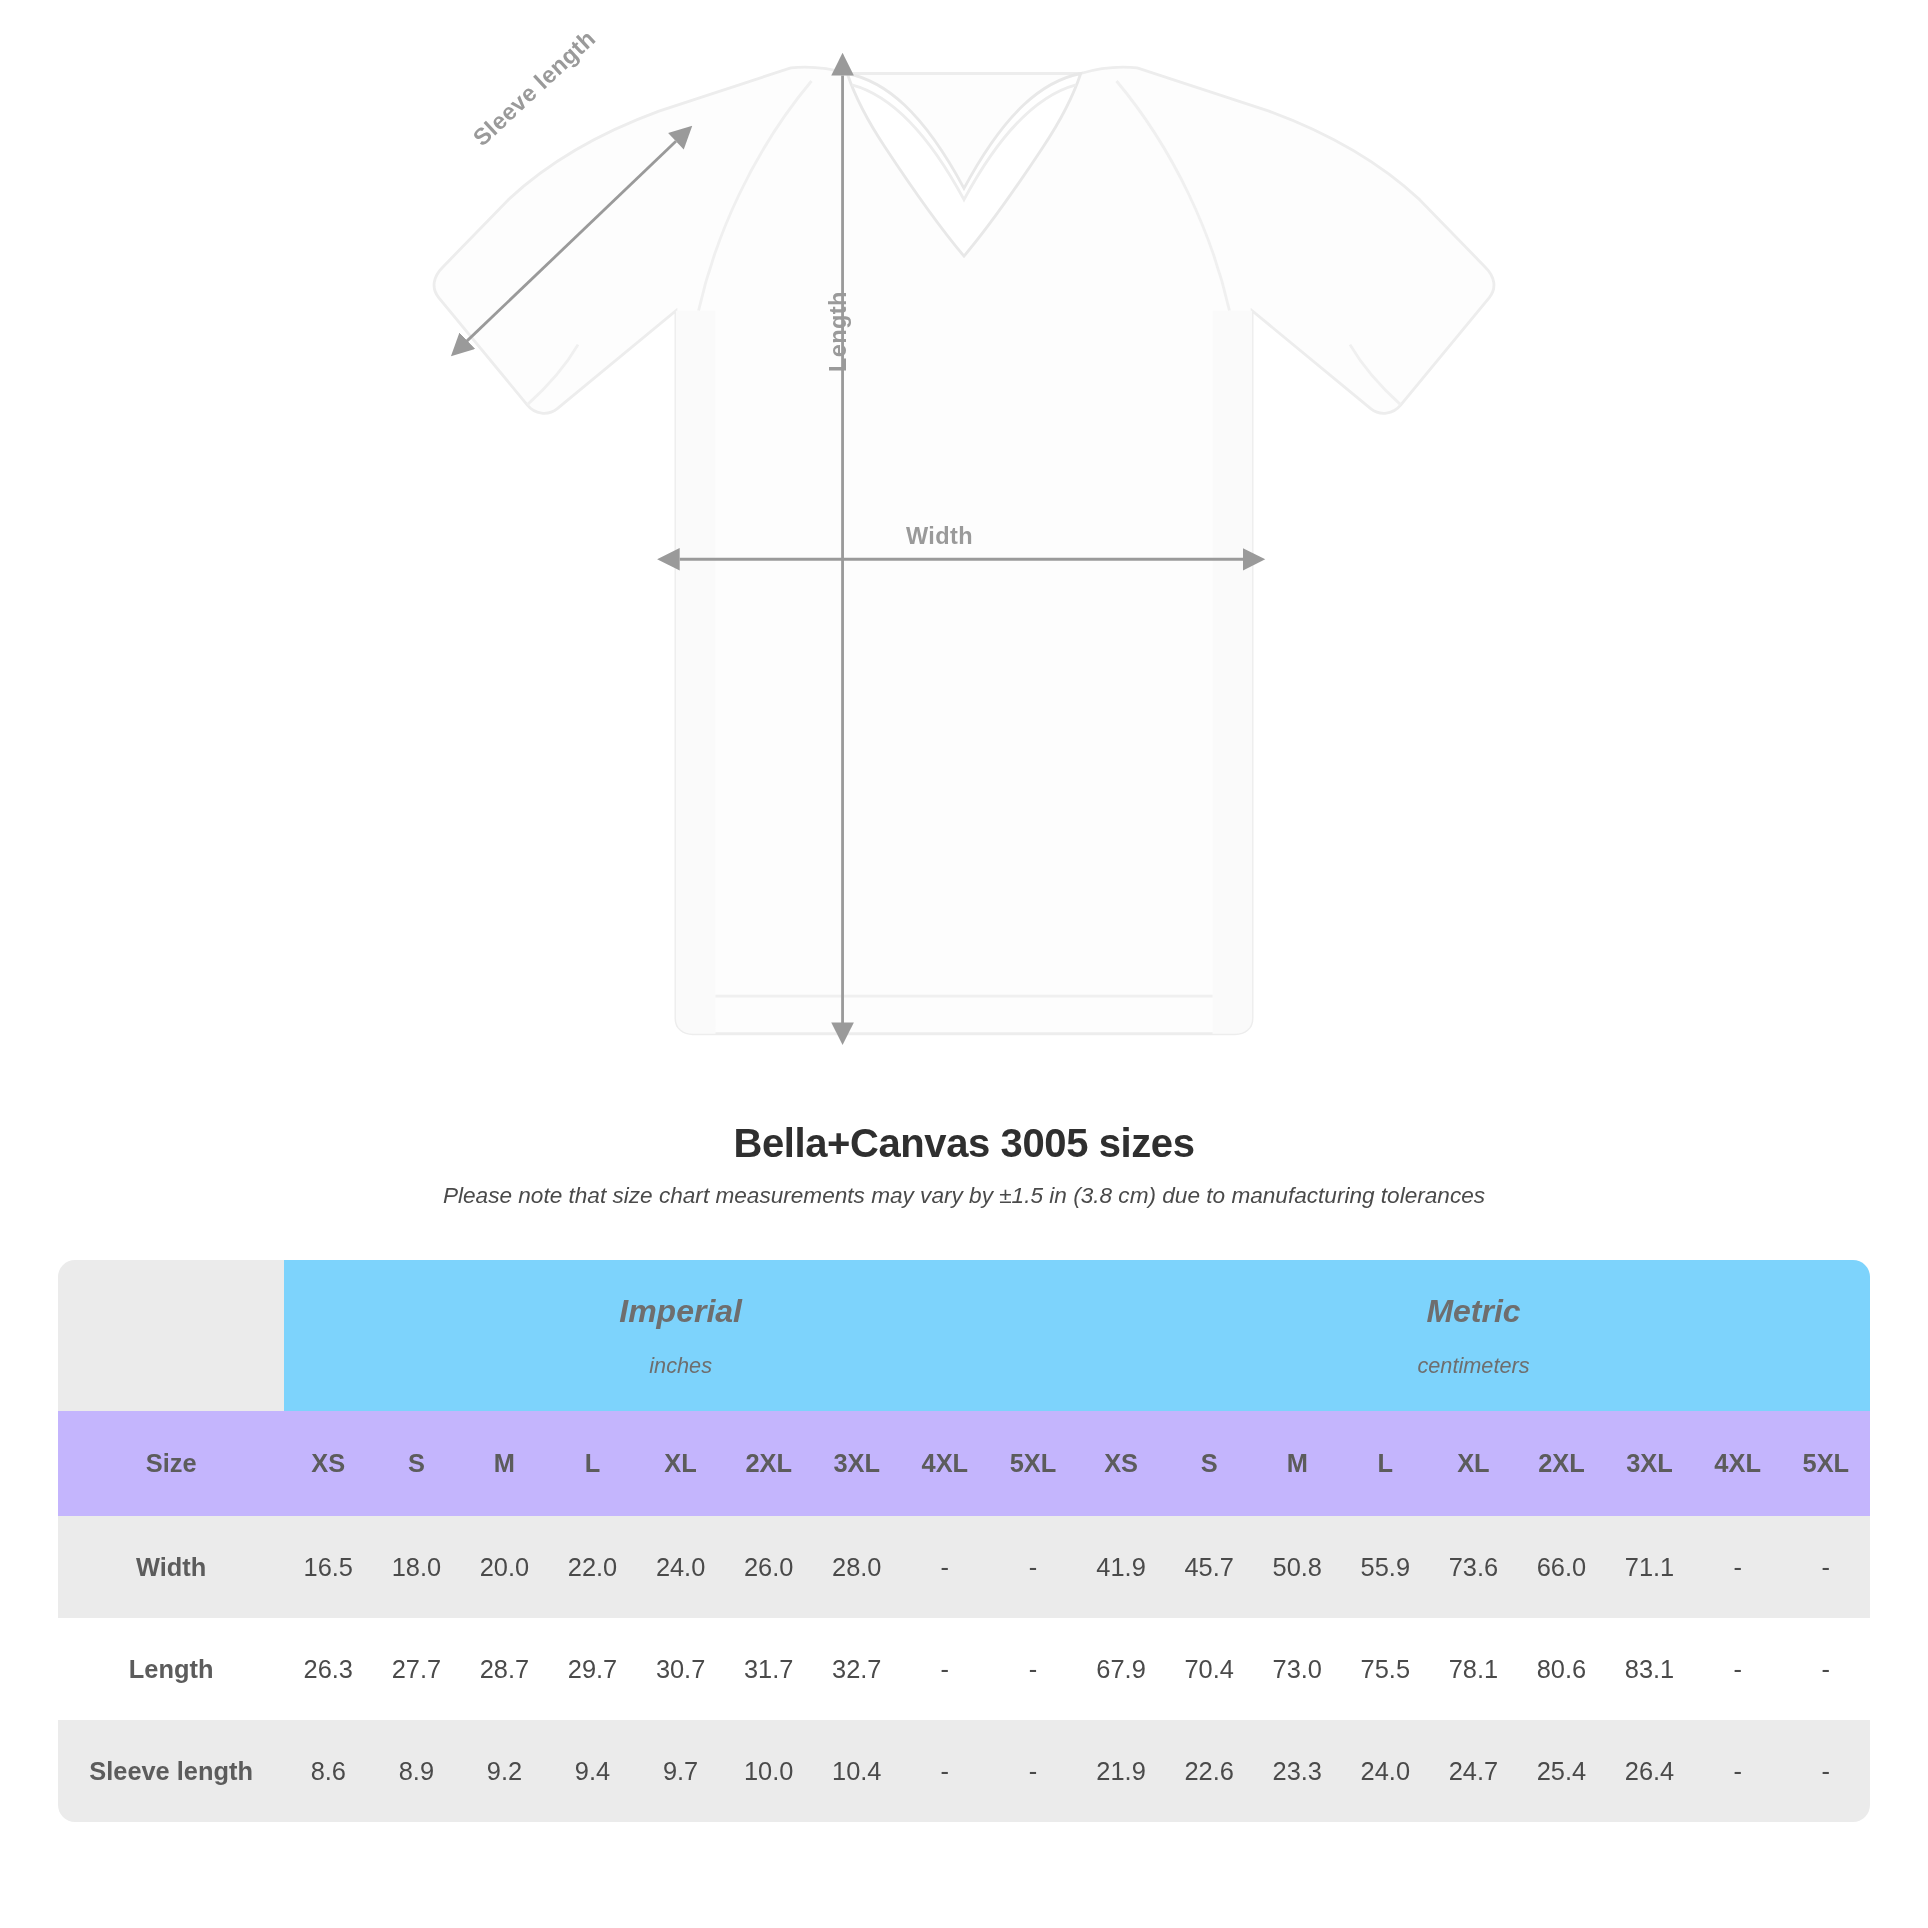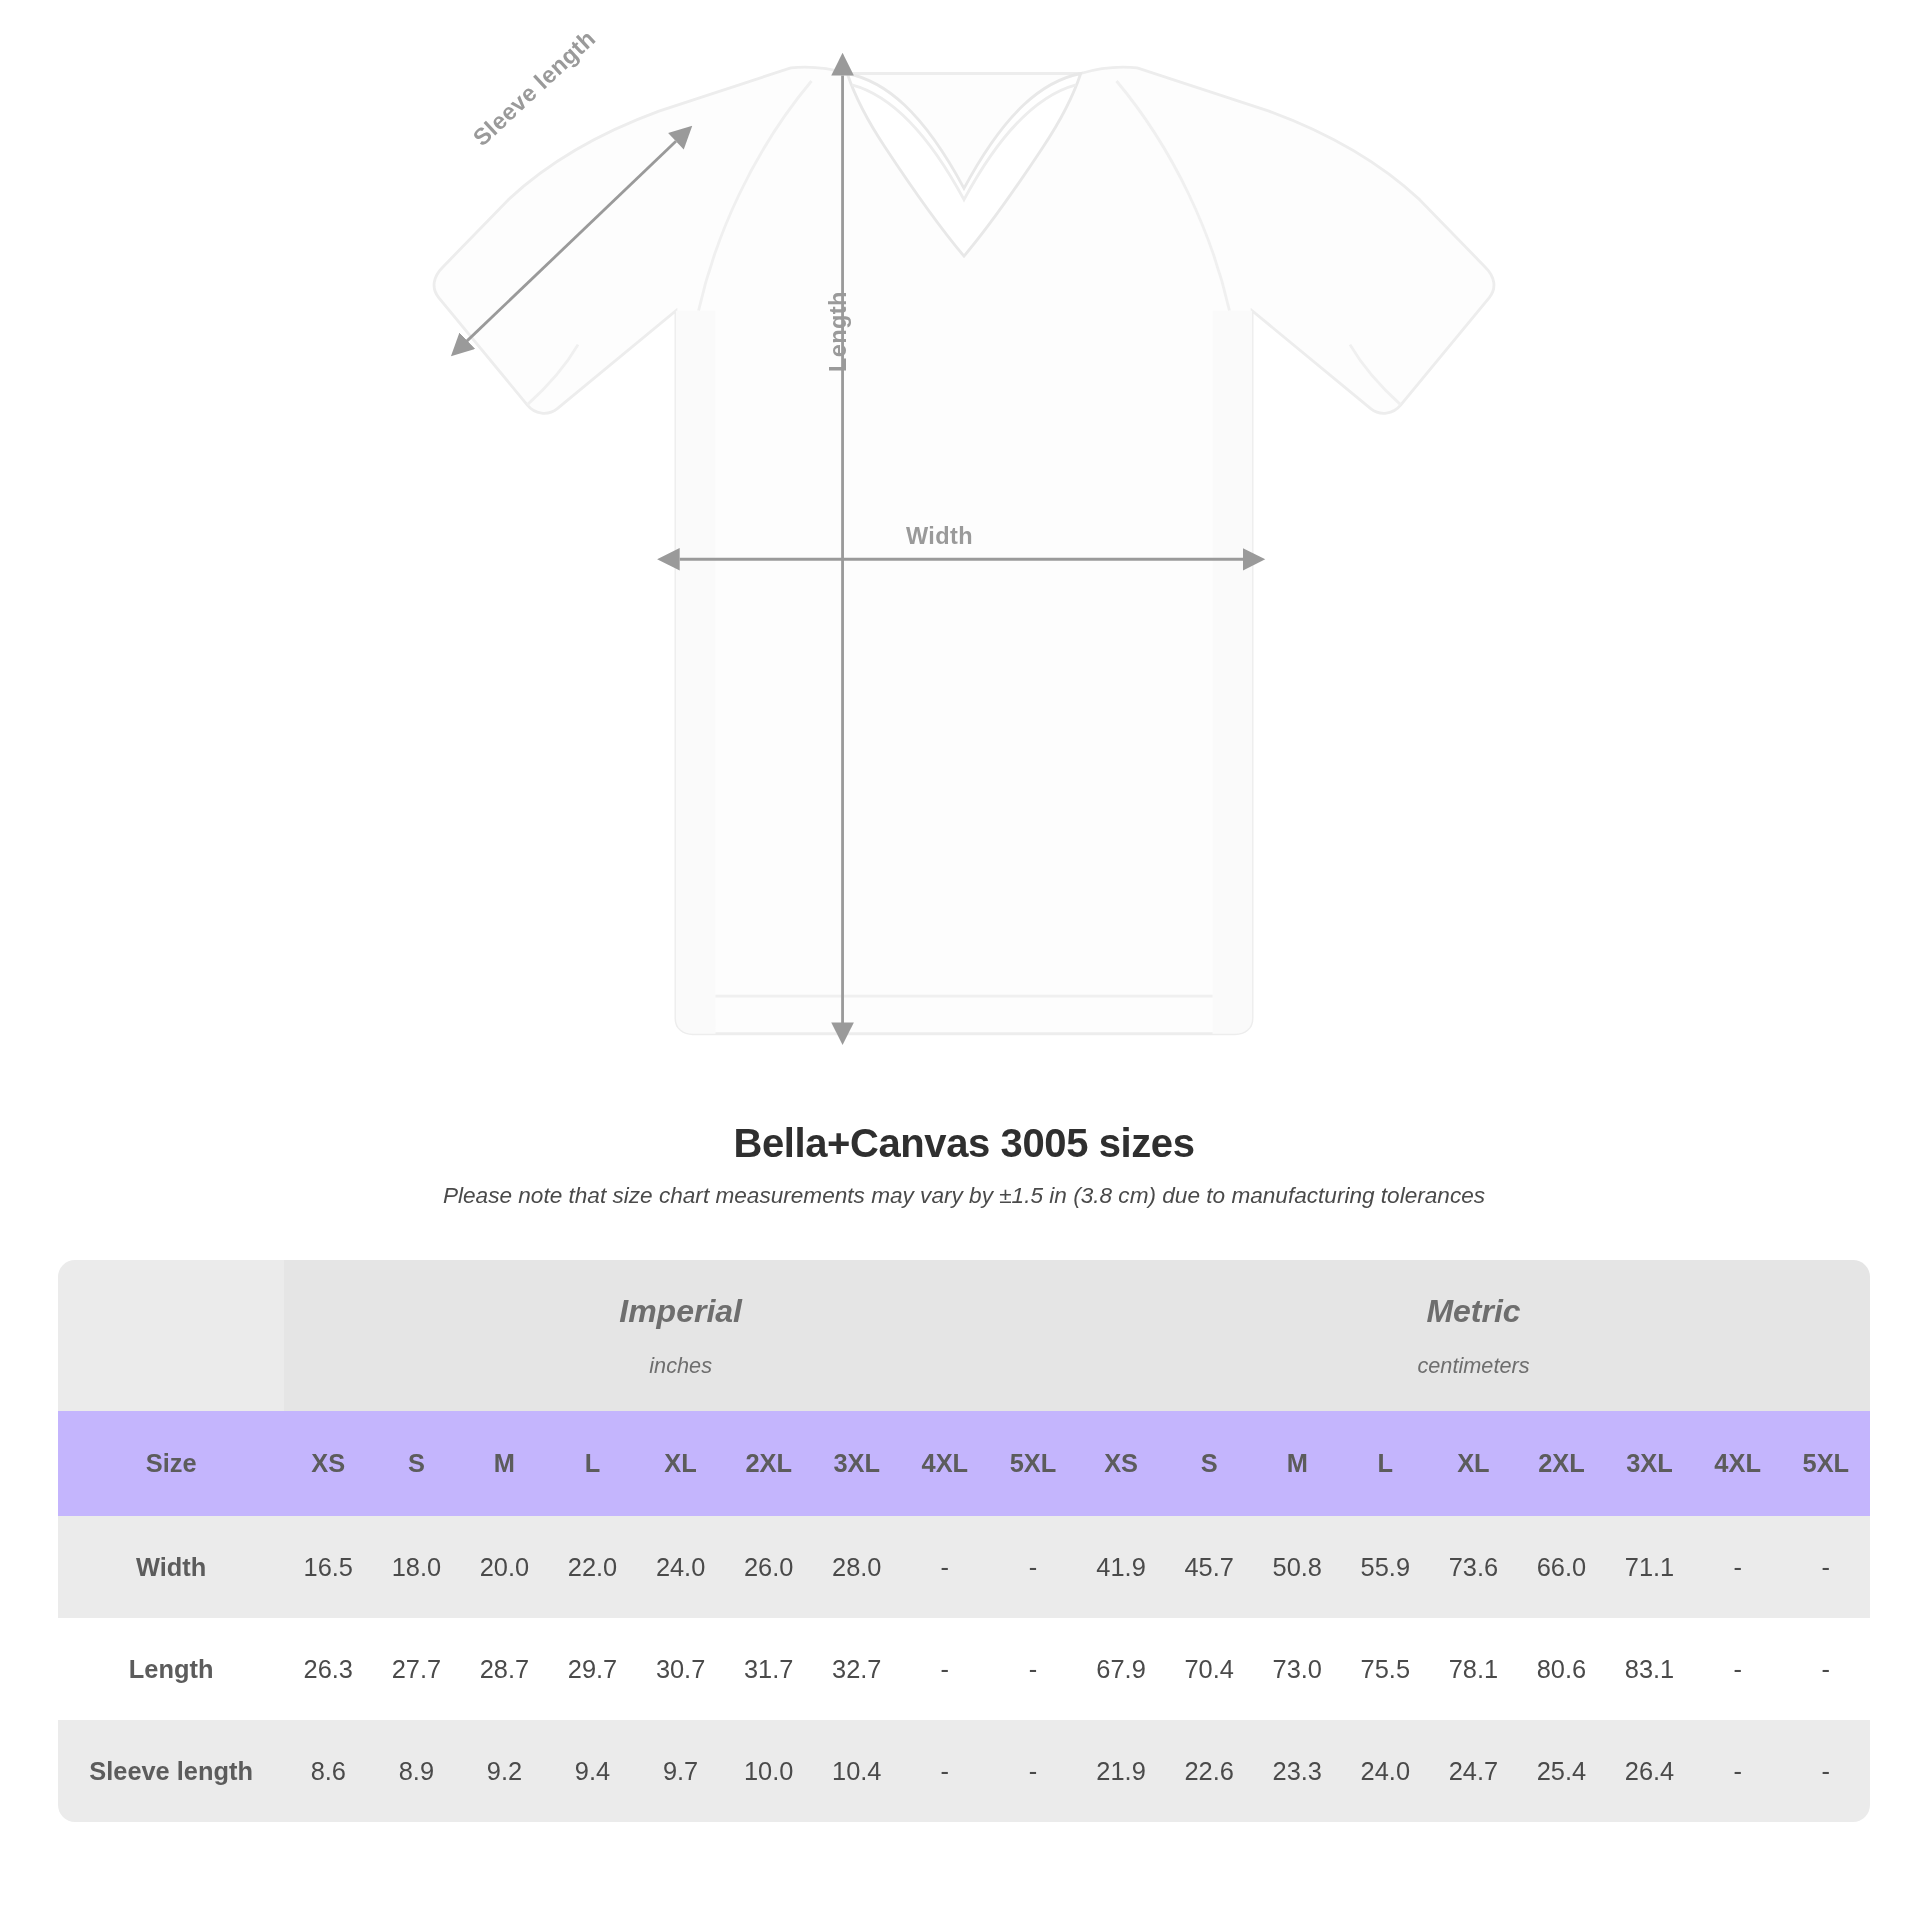--- a/index.html
+++ b/index.html
@@ -98,21 +98,21 @@
     border: none;
     text-align: center;
     font-size: 25.4px;
     color: #4a4a4a;
     padding: 0;
     height: 102px;
     vertical-align: middle;
   }
   
   tr.unit-row th.unit-cell {
-    background: #e5e5e5;
+    background: #7dd3fc;
     height: 151px;
     font-size: 32px;
     font-style: italic;
     font-weight: bold;
     color: #6e6e6e;
   }
   tr.unit-row th.unit-cell .unit-sub {
     display: block;
     font-size: 21.7px;
     font-weight: normal;

